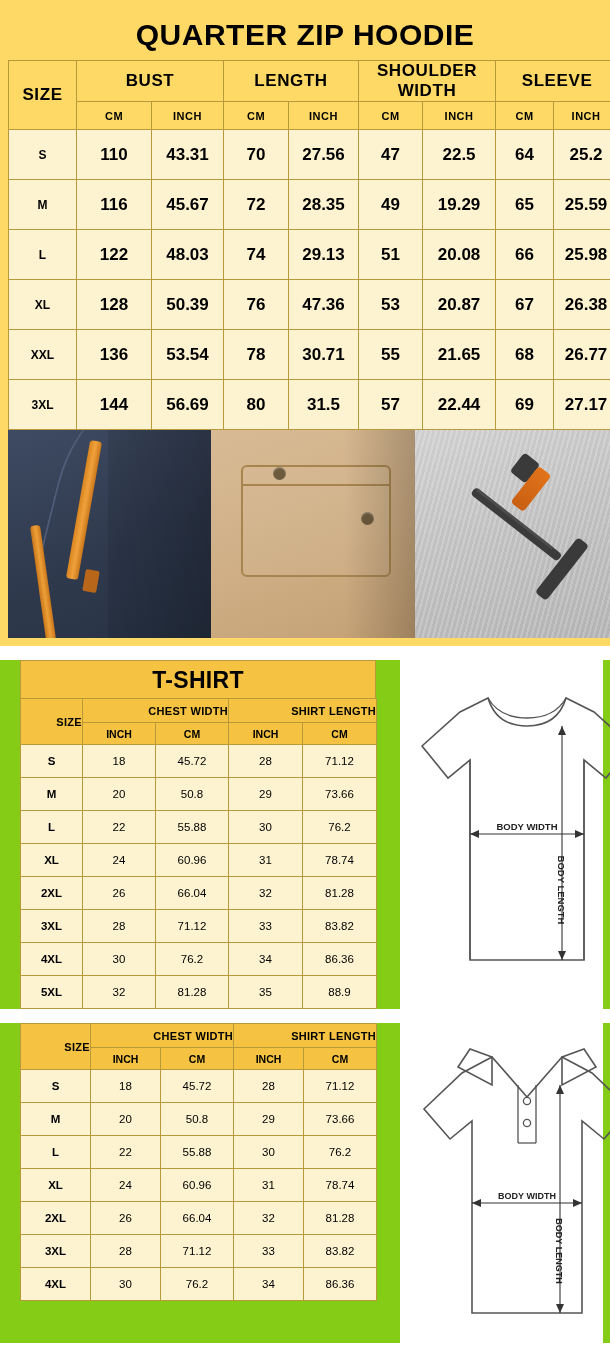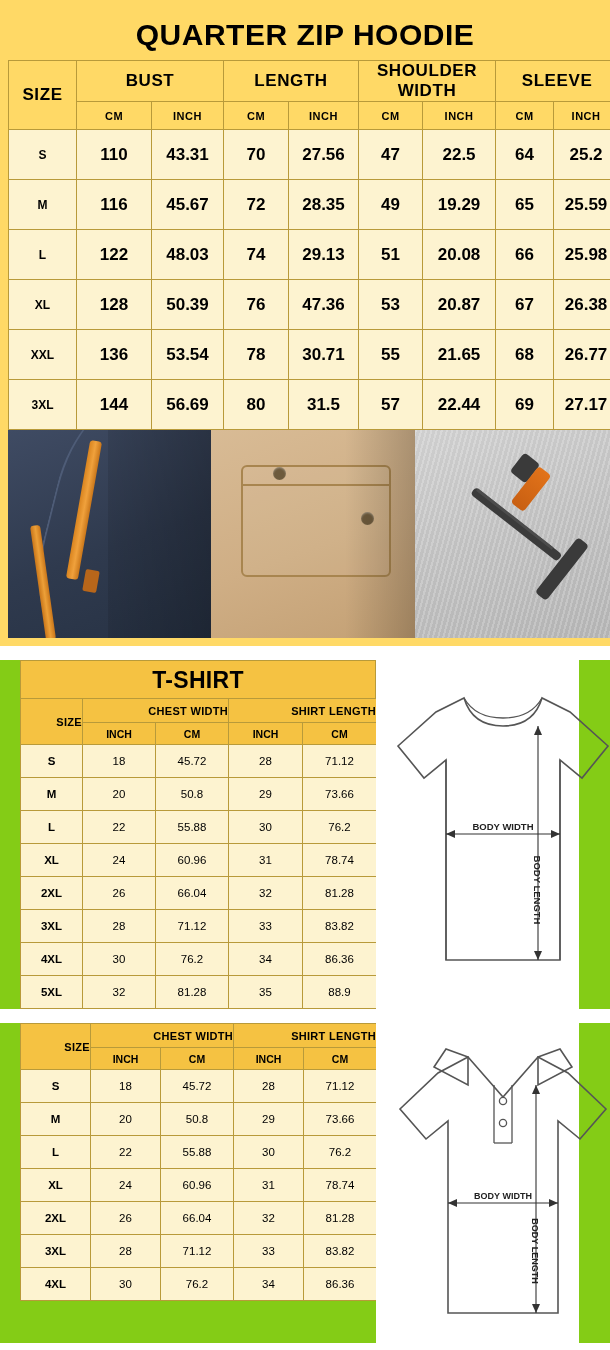--- a/index.html
+++ b/index.html
@@ -194,20 +194,21 @@
     width: 610px;
     display: flex;
     background: #84cc16;
     padding-left: 20px;
   }
   .shirt-left { width: 356px; }
   .shirt-right {
     width: 203px;
     position: relative;
     background: #ffffff;
+    margin-left: 24px;
   }
   .shirt-title {
     background: #F5C242;
     text-align: center;
     font-size: 23px;
     font-weight: bold;
     color: #000;
     height: 38px;
     line-height: 38px;
     letter-spacing: 0.3px;

